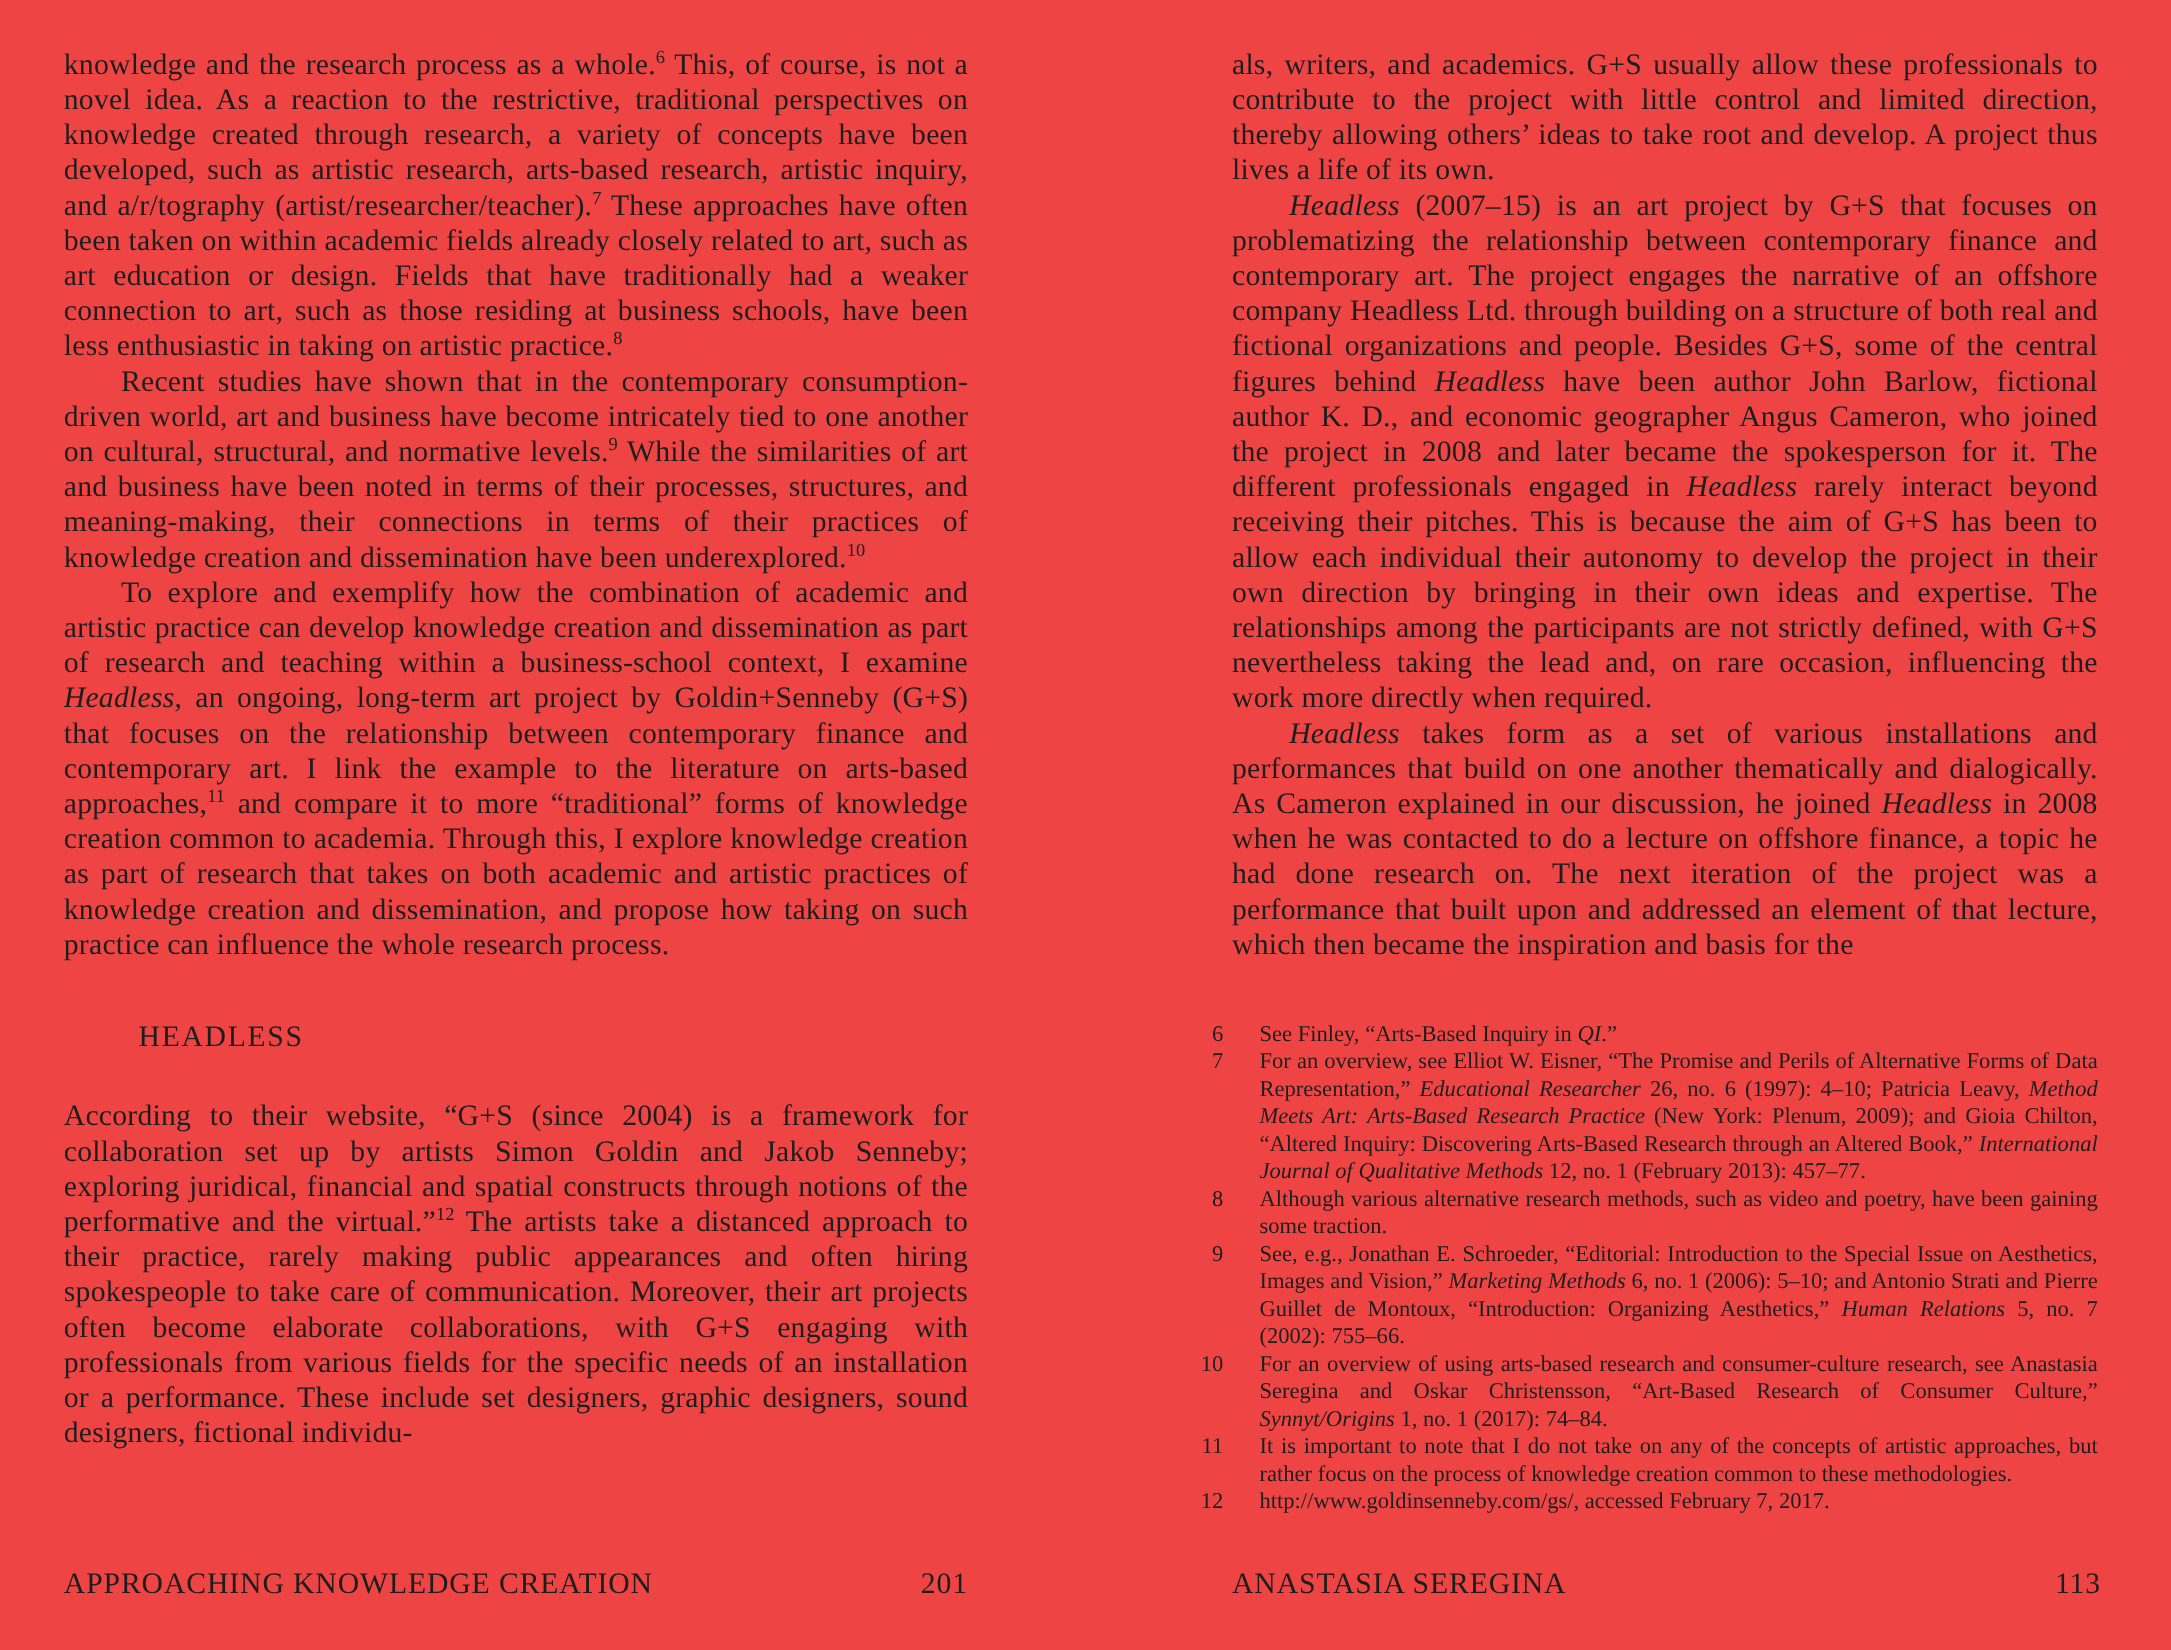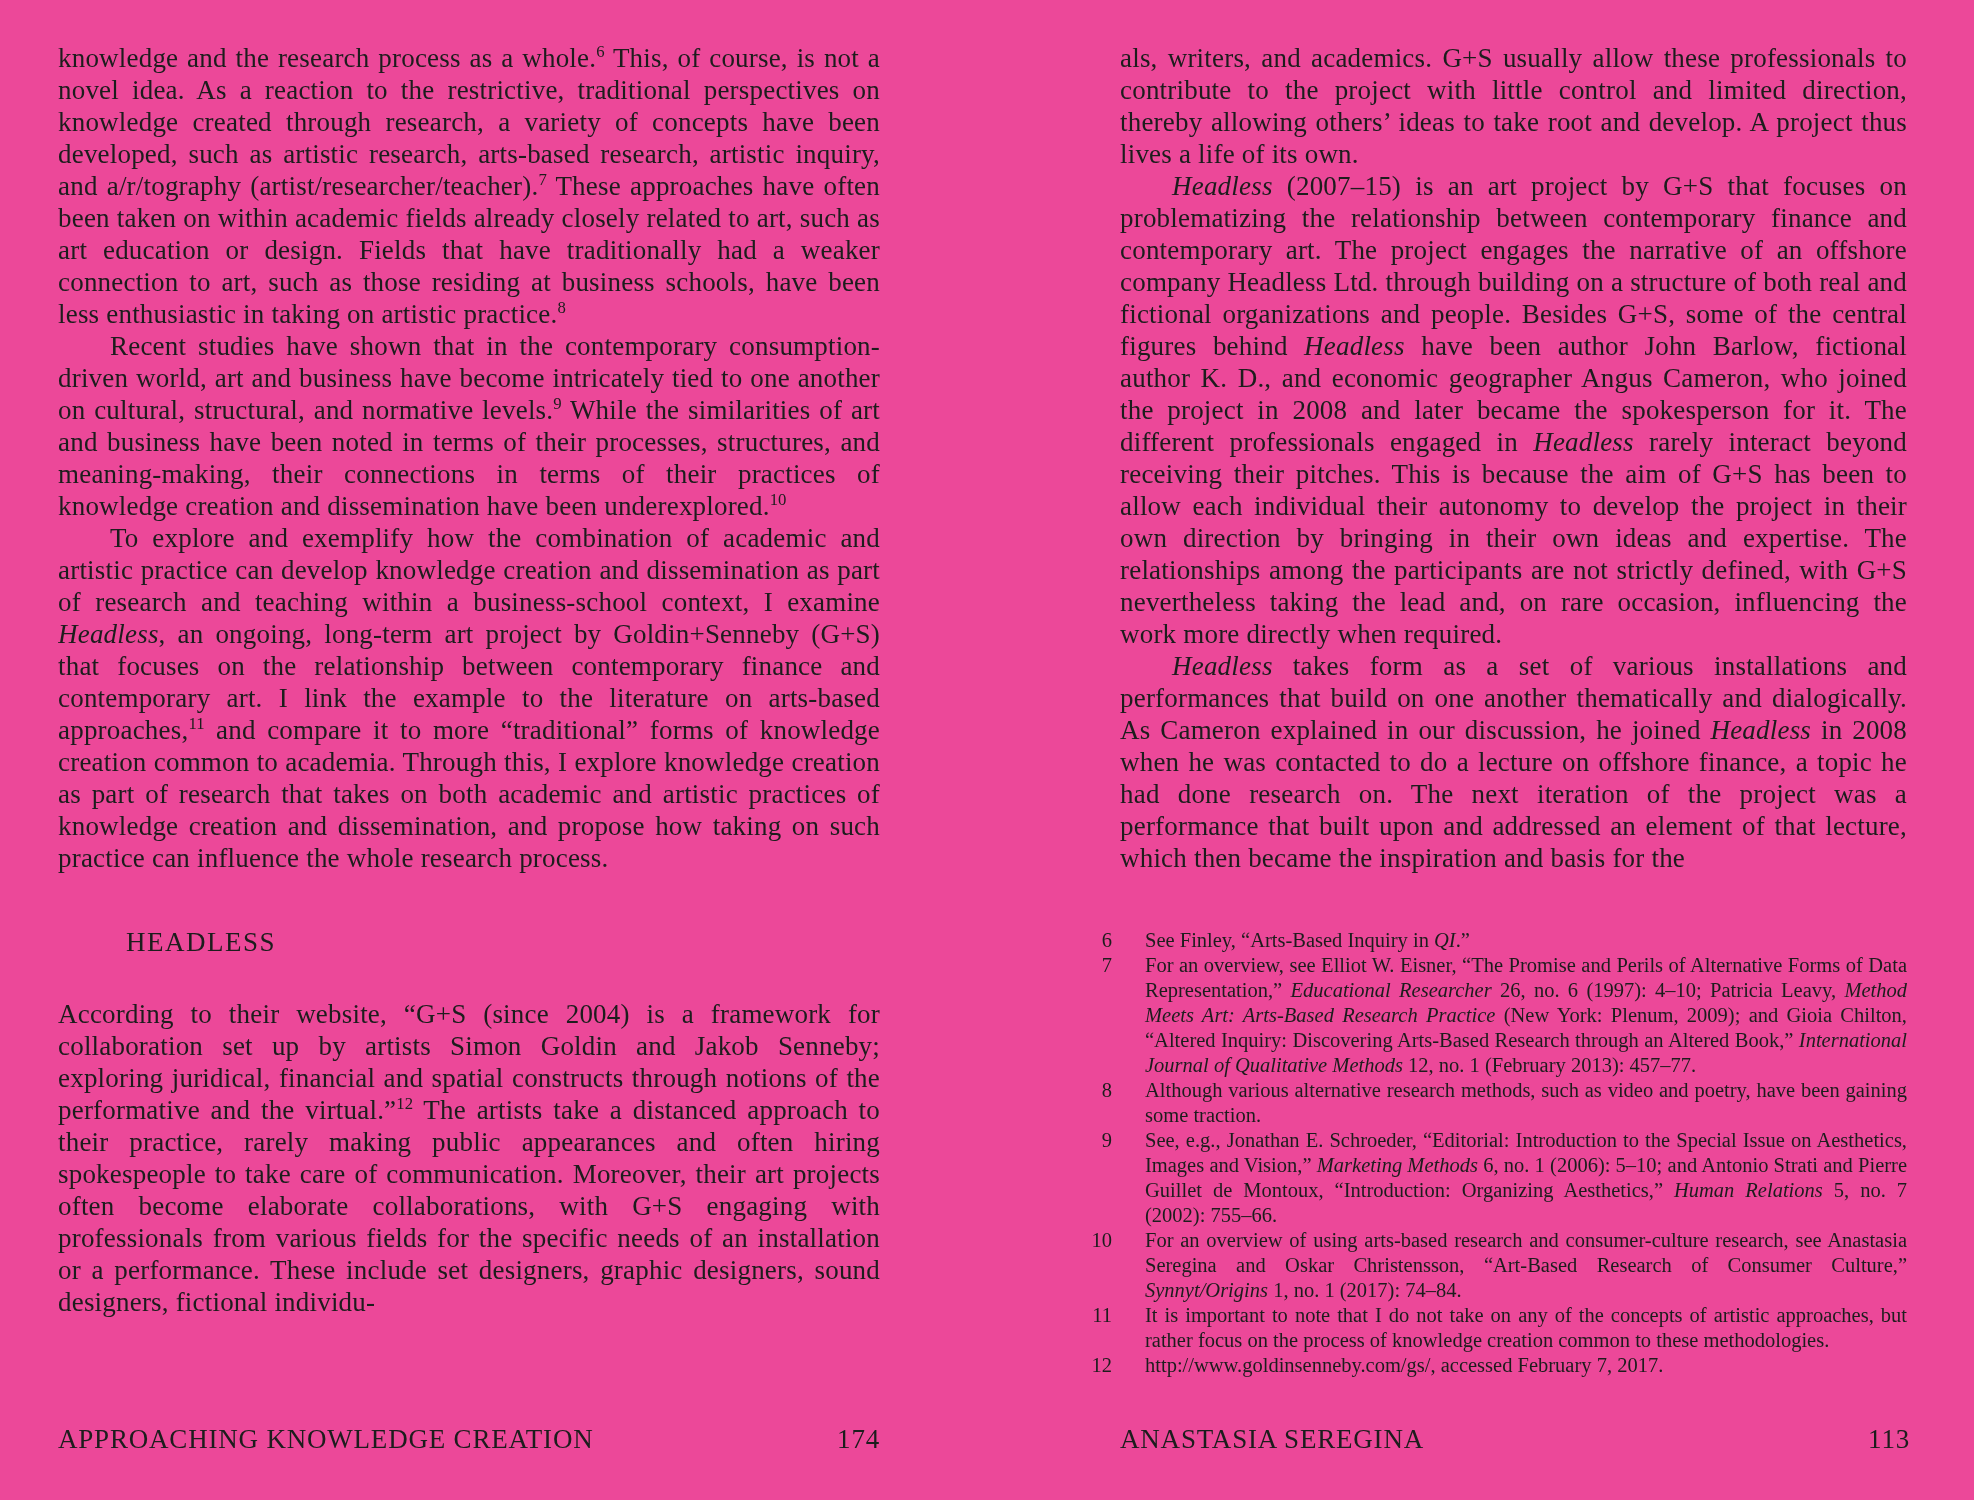--- a/index.html
+++ b/index.html
@@ -4,21 +4,21 @@
 <style>
   html, body {
     margin: 0;
     padding: 0;
     background: #ffffff;
   }
   #spread {
     position: relative;
     width: 1974px;
     height: 1500px;
-    background: #ec4899;
+    background: #ef4444;
     font-family: "Liberation Serif", serif;
     color: #1d1d1d;
     overflow: hidden;
   }
   .column {
     position: absolute;
     overflow: hidden;
   }
   #left-column  { left: 58px;  top: 42px; width: 822px; height: 1366px; }
   #right-column { left: 1120px; top: 42px; width: 787px; height: 872px; }
@@ -85,21 +85,21 @@
   <div id="left-column" class="column">
     <p class="para">knowledge and the research process as a whole.<sup>6</sup> This, of course, is not a novel idea. As a reaction to the restrictive, traditional perspectives on knowledge created through research, a variety of concepts have been developed, such as artistic research, arts-based research, artistic inquiry, and a/r/tography (artist/researcher/teacher).<sup>7</sup> These approaches have often been taken on within academic fields already closely related to art, such as art education or design. Fields that have traditionally had a weaker connection to art, such as those residing at business schools, have been less enthusiastic in taking on artistic practice.<sup>8</sup></p>
     <p class="para indent">Recent studies have shown that in the contemporary consumption-driven world, art and business have become intricately tied to one another on cultural, structural, and normative levels.<sup>9</sup> While the similarities of art and business have been noted in terms of their processes, structures, and meaning-making, their connections in terms of their practices of knowledge creation and dissemination have been underexplored.<sup>10</sup></p>
     <p class="para indent">To explore and exemplify how the combination of academic and artistic practice can develop knowledge creation and dissemination as part of research and teaching within a business-school context, I examine <i>Headless</i>, an ongoing, long-term art project by Goldin+Senneby (G+S) that focuses on the relationship between contemporary finance and contemporary art. I link the example to the literature on arts-based approaches,<sup>11</sup> and compare it to more “traditional” forms of knowledge creation common to academia. Through this, I explore knowledge creation as part of research that takes on both academic and artistic practices of knowledge creation and dissemination, and propose how taking on such practice can influence the whole research process.</p>
     <h2 class="section-heading">HEADLESS</h2>
     <p class="para">According to their website, “G+S (since 2004) is a framework for collaboration set up by artists Simon Goldin and Jakob Senneby; exploring juridical, financial and spatial constructs through notions of the performative and the virtual.”<sup>12</sup> The artists take a distanced approach to their practice, rarely making public appearances and often hiring spokespeople to take care of communication. Moreover, their art projects often become elaborate collaborations, with G+S engaging with professionals from various fields for the specific needs of an installation or a performance. These include set designers, graphic designers, sound designers, fictional individu-</p>
   </div>
 
   <div id="left-footer" class="page-footer">
     <span>APPROACHING KNOWLEDGE CREATION</span>
-    <span>174</span>
+    <span>201</span>
   </div>
 
   <div id="right-column" class="column">
     <p class="para">als, writers, and academics. G+S usually allow these professionals to contribute to the project with little control and limited direction, thereby allowing others’ ideas to take root and develop. A project thus lives a life of its own.</p>
     <p class="para indent"><i>Headless</i> (2007–15) is an art project by G+S that focuses on problematizing the relationship between contemporary finance and contemporary art. The project engages the narrative of an offshore company Headless Ltd. through building on a structure of both real and fictional organizations and people. Besides G+S, some of the central figures behind <i>Headless</i> have been author John Barlow, fictional author K. D., and economic geographer Angus Cameron, who joined the project in 2008 and later became the spokesperson for it. The different professionals engaged in <i>Headless</i> rarely interact beyond receiving their pitches. This is because the aim of G+S has been to allow each individual their autonomy to develop the project in their own direction by bringing in their own ideas and expertise. The relationships among the participants are not strictly defined, with G+S nevertheless taking the lead and, on rare occasion, influencing the work more directly when required.</p>
     <p class="para indent"><i>Headless</i> takes form as a set of various installations and performances that build on one another thematically and dialogically. As Cameron explained in our discussion, he joined <i>Headless</i> in 2008 when he was contacted to do a lecture on offshore finance, a topic he had done research on. The next iteration of the project was a performance that built upon and addressed an element of that lecture, which then became the inspiration and basis for the</p>
   </div>
 
   <div id="footnotes">
     <div class="footnote">

